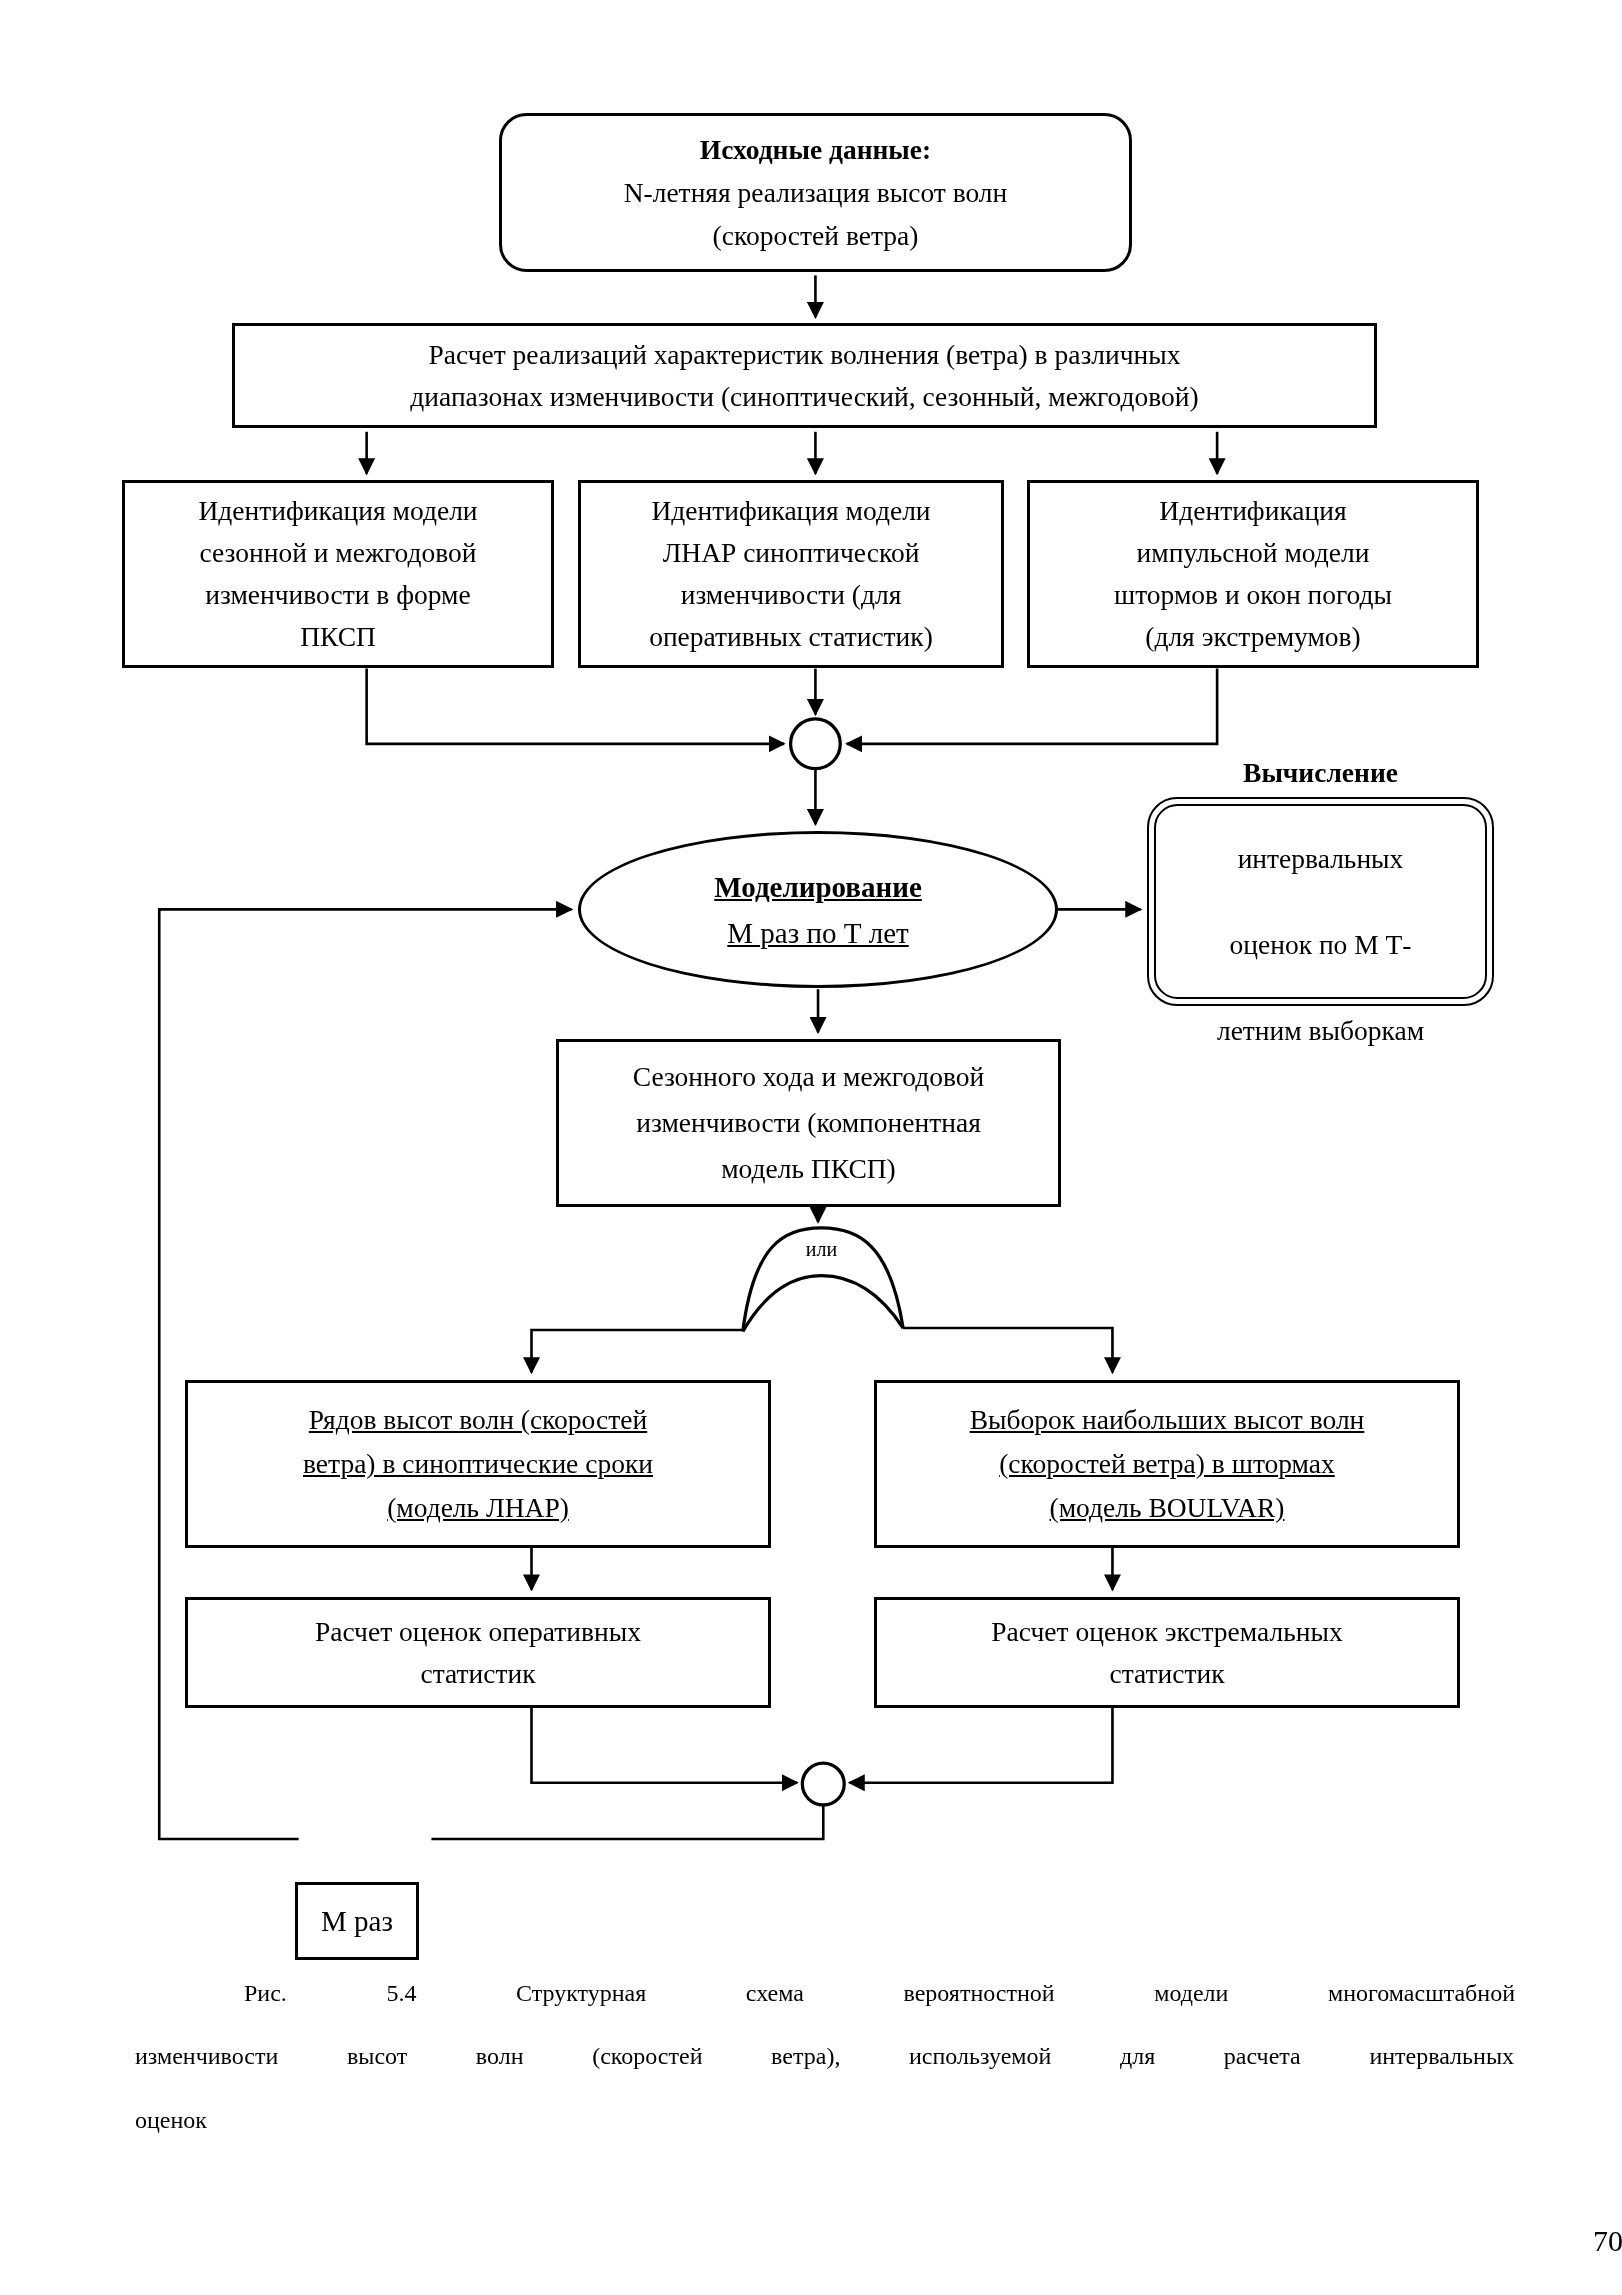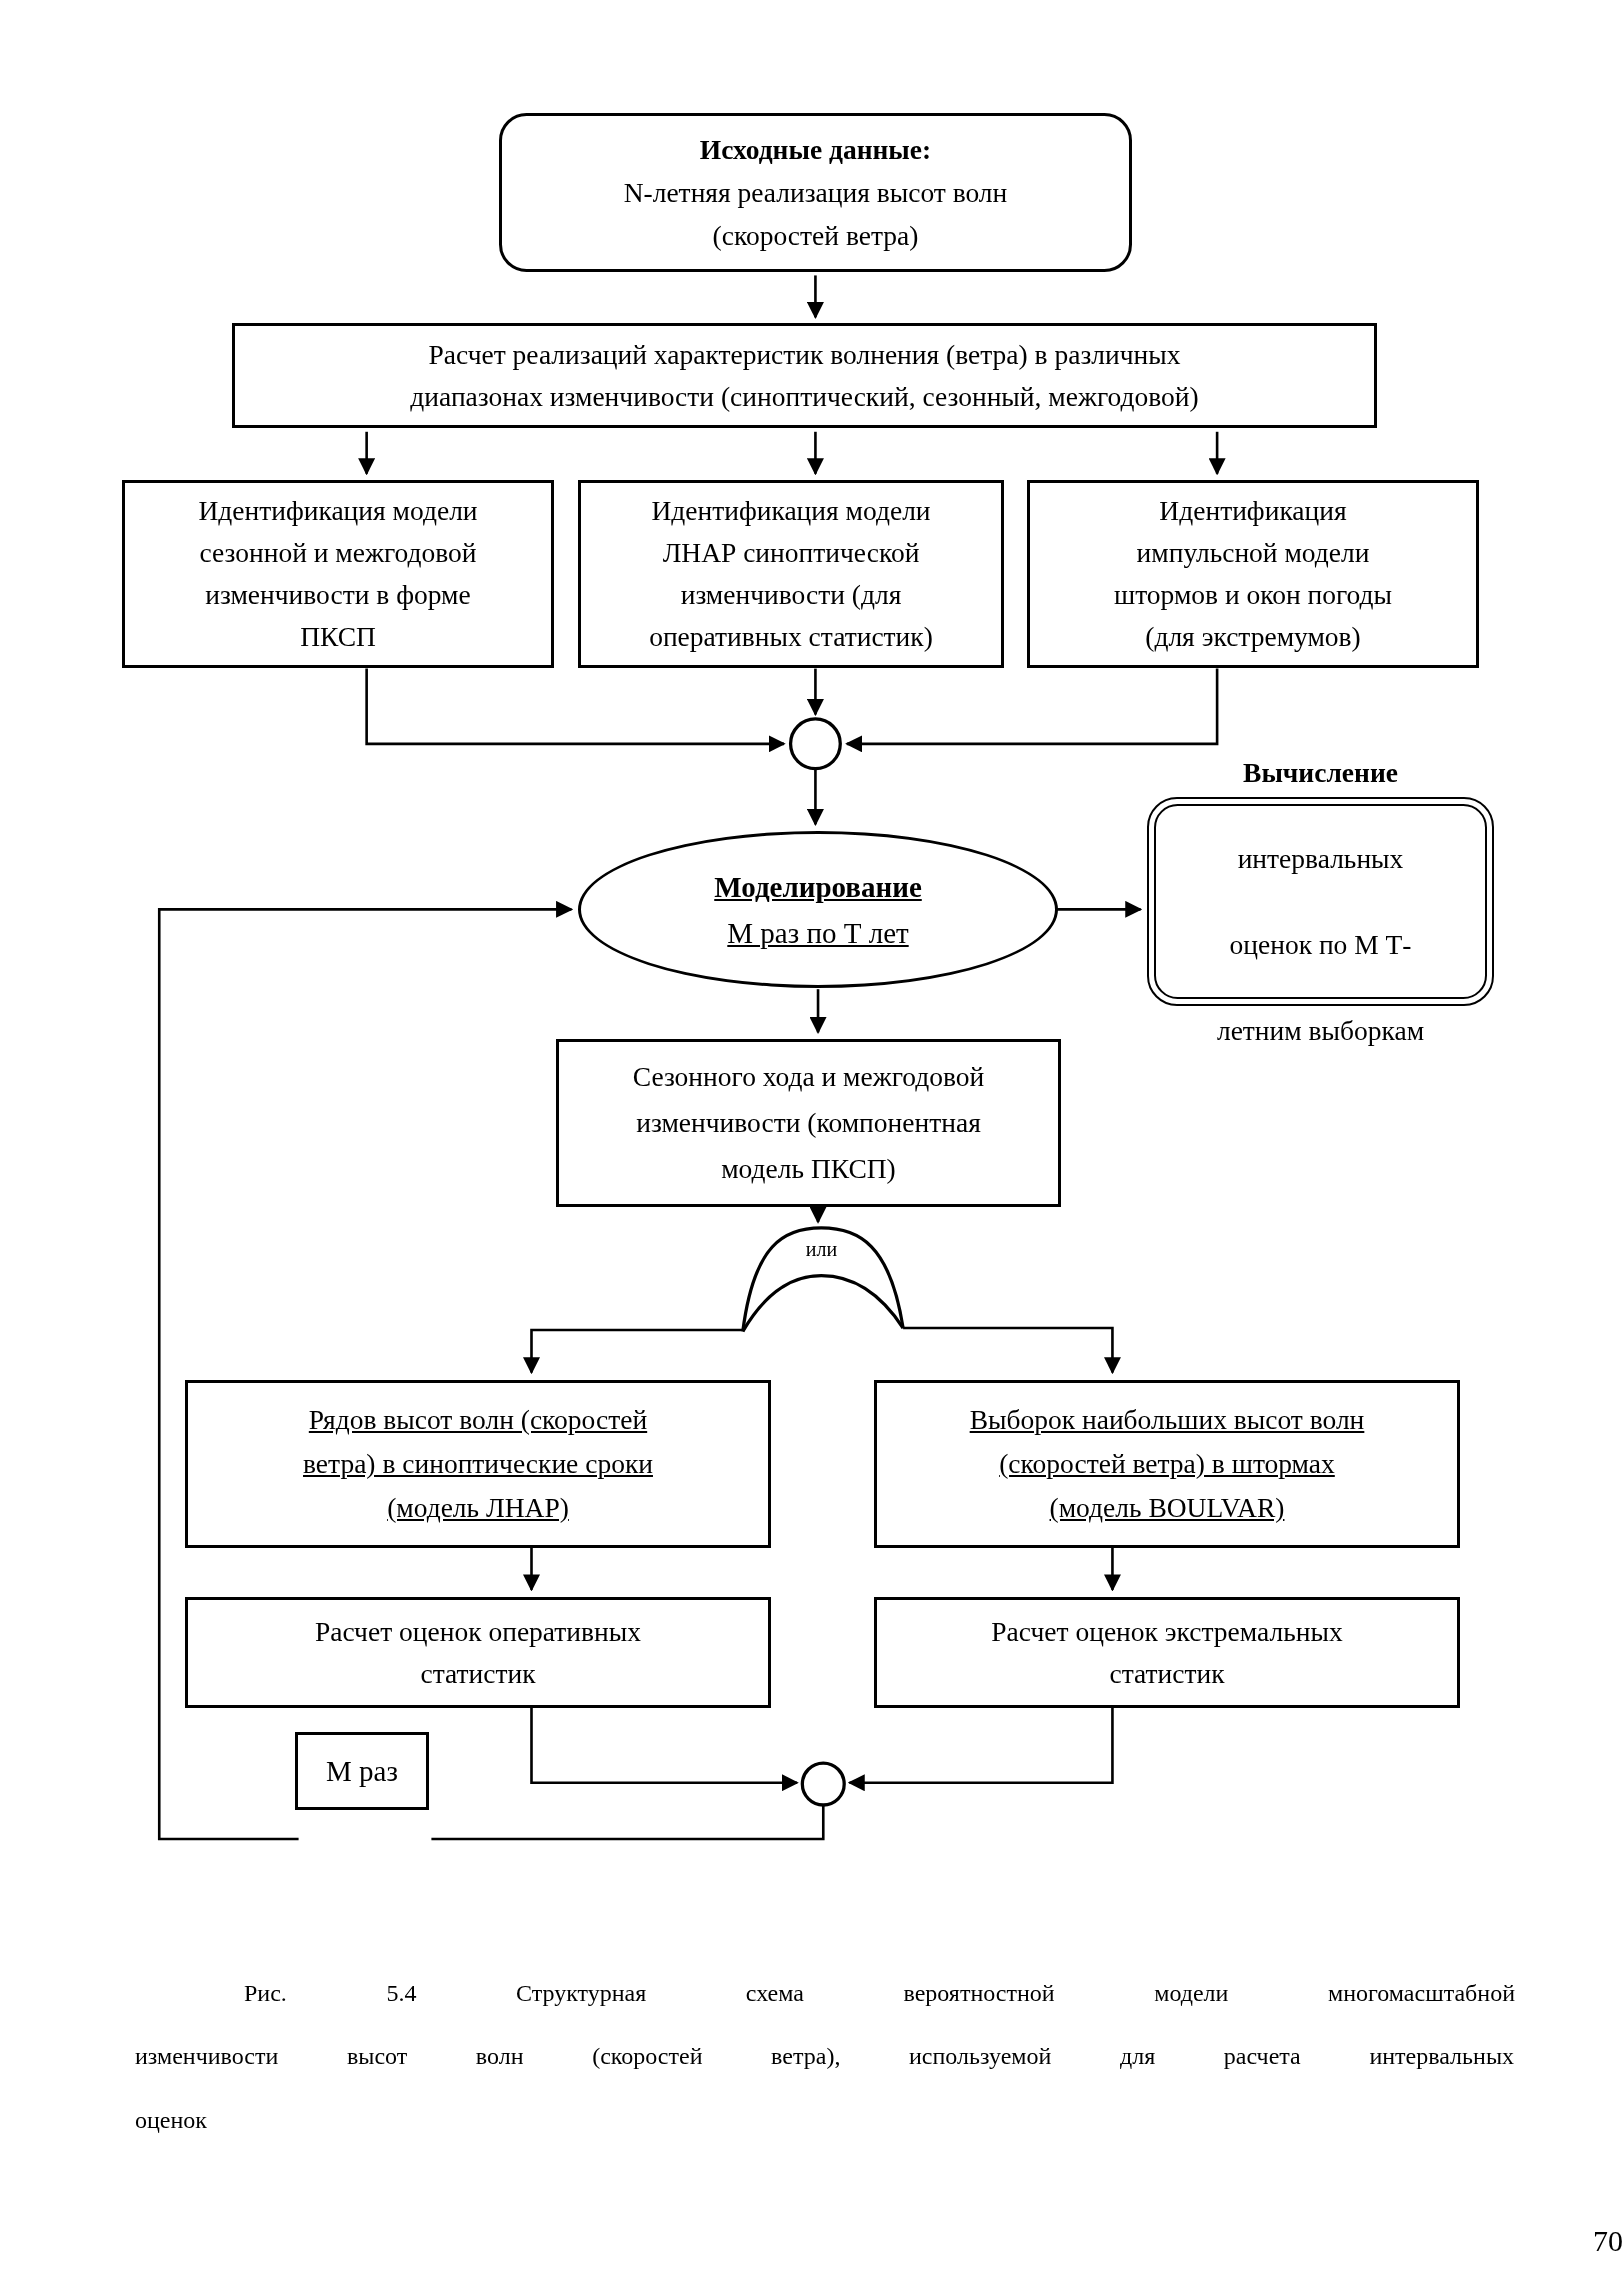--- a/index.html
+++ b/index.html
@@ -174,21 +174,21 @@
   <div class="box" style="left:185px;top:1597px;width:586px;height:111px;">
     <span>Расчет оценок оперативных</span>
     <span>статистик</span>
   </div>
 
   <div class="box" style="left:874px;top:1597px;width:586px;height:111px;">
     <span>Расчет оценок экстремальных</span>
     <span>статистик</span>
   </div>
 
-  <div class="box" style="left:295px;top:1732px;width:134px;height:78px;font-size:29px;">
+  <div class="box" style="left:295px;top:1882px;width:124px;height:78px;font-size:29px;">
     <span>М раз</span>
   </div>
 
   <div class="caption-line" style="top:1973px;padding-left:109px;width:1271px;">Рис. 5.4 Структурная схема вероятностной модели многомасштабной</div>
   <div class="caption-line" style="top:2036px;">изменчивости высот волн (скоростей ветра), используемой для расчета интервальных</div>
   <div class="caption-line caption-plain" style="top:2100px;">оценок</div>
 
   <div class="page-num">70</div>
 
 </div>

